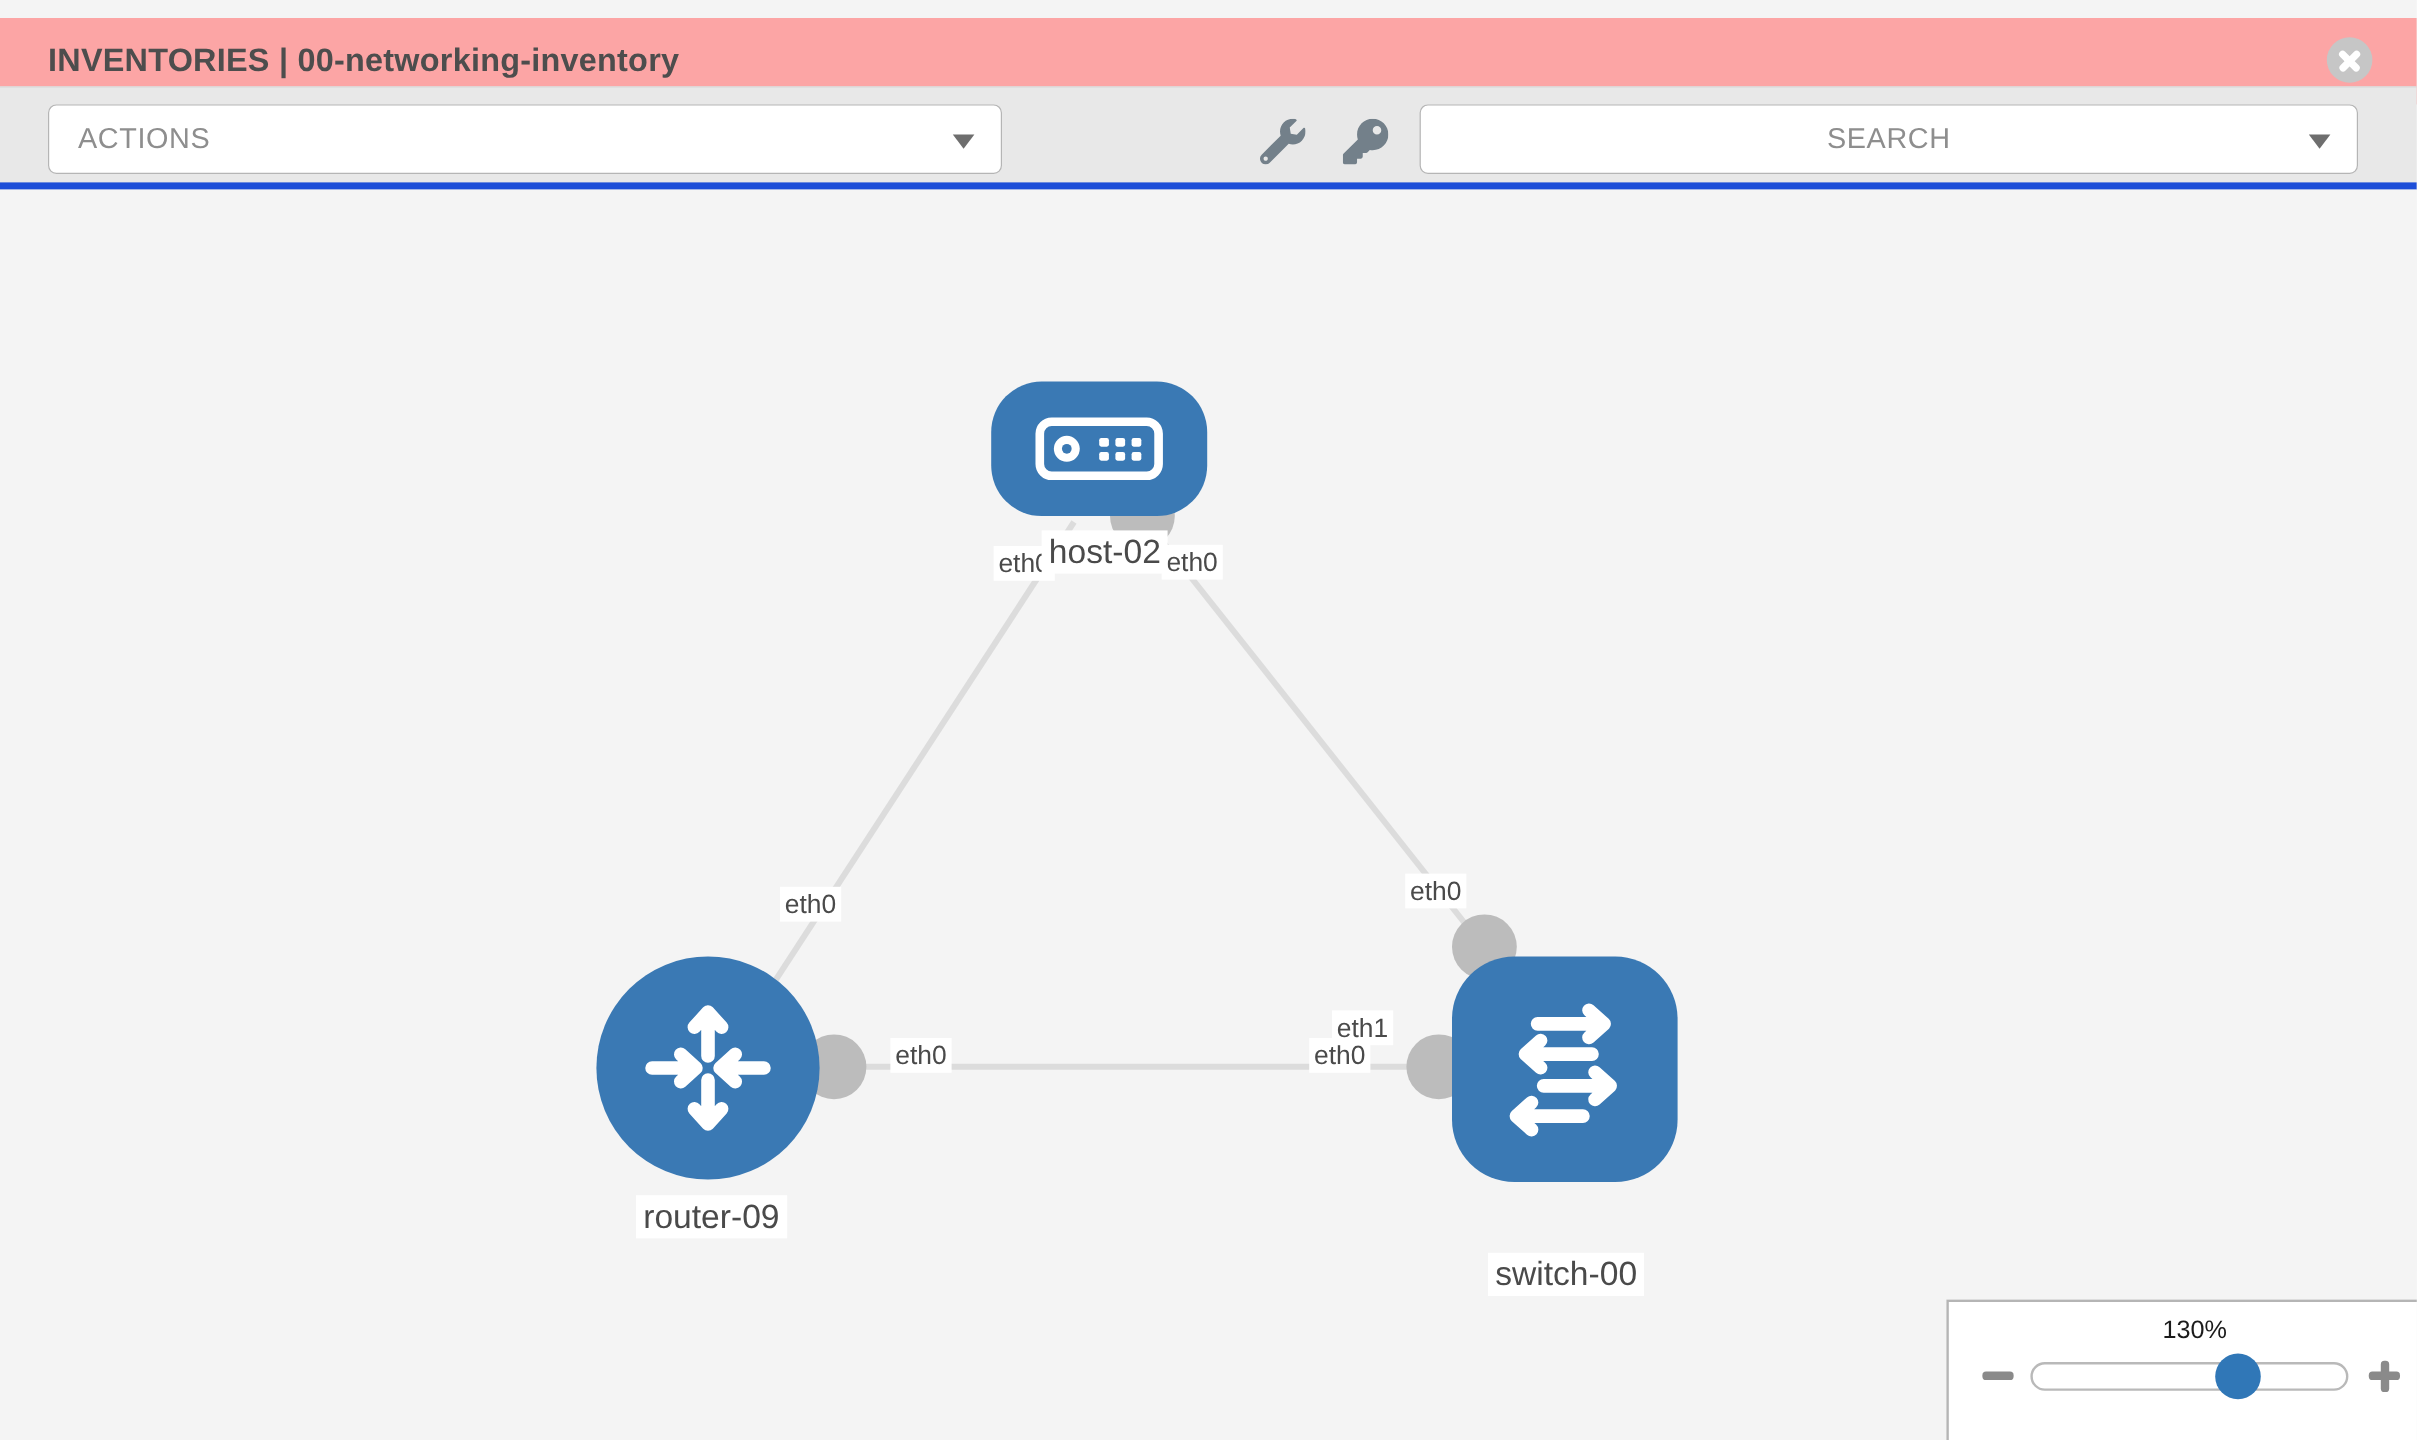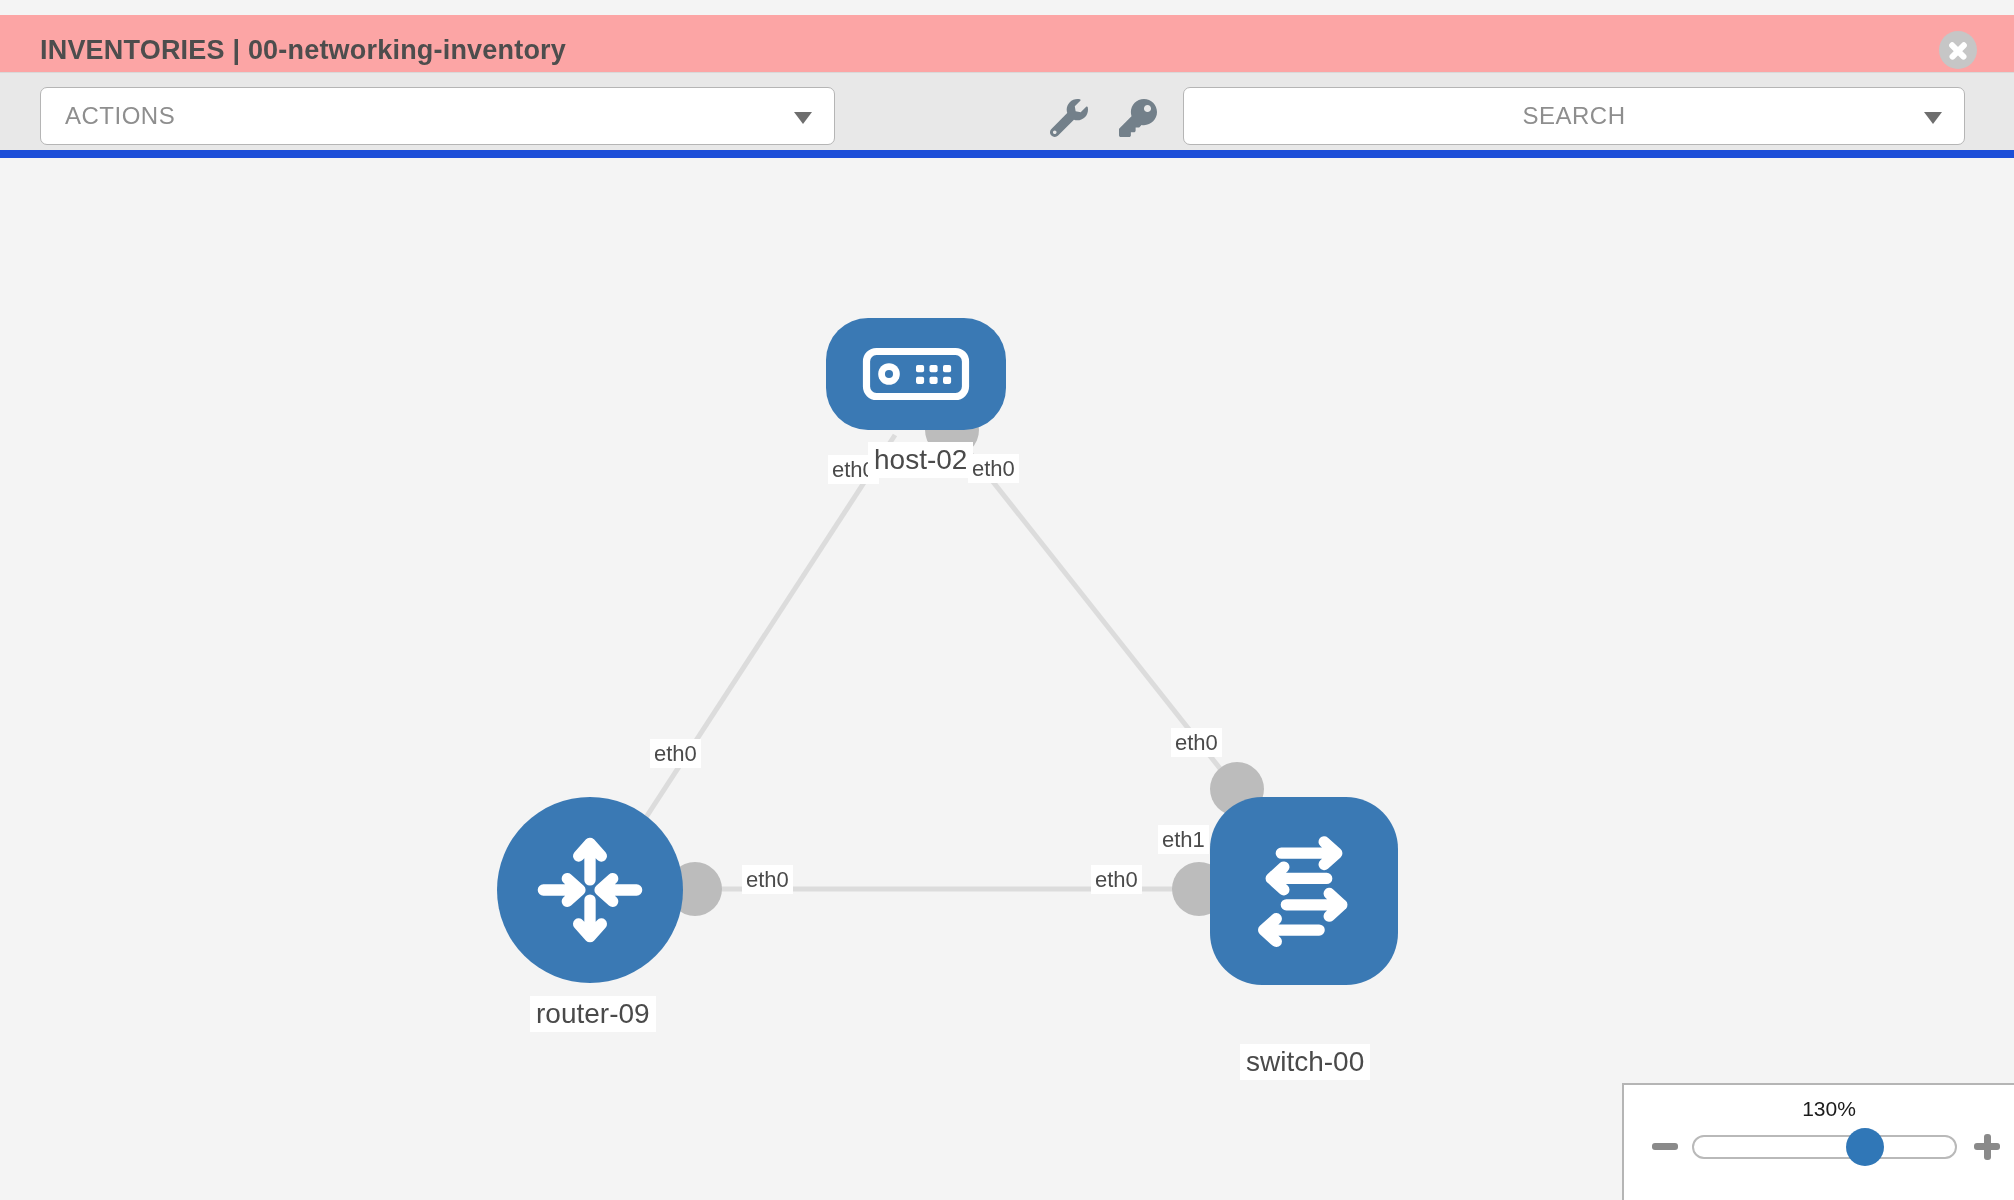--- a/index.html
+++ b/index.html
@@ -11,21 +11,21 @@
   .header { position:absolute; left:0; top:0; width:2014px; height:72px; background:#fca5a5;margin-top:15px; }
   .header-title { position:absolute; left:40px; top:20px; font-size:27px; font-weight:bold; color:#4d4d4d; letter-spacing:0.2px; }
   .close-btn { position:absolute; left:1939px; top:16px; width:38px; height:38px; border-radius:50%;
                background:#c6c6c6; cursor:pointer; }
   .close-btn .bar { position:absolute; left:8px; top:16.5px; width:22px; height:5.5px; background:#fff; border-radius:3px; }
   .close-btn .bar.a { transform:rotate(45deg); }
   .close-btn .bar.b { transform:rotate(-45deg); }
 
   
   .toolbar { position:absolute; left:0; top:72px; width:2014px; height:86px; background:#e8e8e8;
-             border-top:1px solid #d9d9d9; border-bottom:8px solid #1d4ed8; }
+             border-top:1px solid #d9d9d9; border-bottom:6px solid #1d4ed8; }
   .select-box { position:absolute; top:14px; height:58px; background:#fff; border:1px solid #b5b5b5;
                 border-radius:7px; display:flex; align-items:center; padding:0 24px; cursor:pointer; }
   .select-box .select-label { font-size:24px; color:#8e8e8e; letter-spacing:0.5px; }
   .caret { position:absolute; right:22px; top:24px; width:0; height:0;
            border-left:9px solid transparent; border-right:9px solid transparent; border-top:12px solid #6e6e6e; }
   .actions-box { left:40px; width:795px; }
   .search-box { left:1183px; width:782px;justify-content:center; }
   .tool-icon { position:absolute; top:26px; width:38px; height:38px; cursor:pointer; }
   .tool-icon svg { width:100%; height:100%; fill:#73808a; }
   .wrench { left:1050px; }
@@ -117,21 +117,21 @@
         <circle cx="1199" cy="731" r="27"></circle>
       </g>
     </svg>
 
     <div class="chip iface" style="left:828px; top:297px;">eth0</div>
     <div class="chip iface" style="left:968px; top:296px;">eth0</div>
     <div class="chip iface" style="left:650px; top:581px;">eth0</div>
     <div class="chip iface" style="left:1171px; top:570px;">eth0</div>
     <div class="chip iface" style="left:742px; top:707px;">eth0</div>
     <div class="chip iface back" style="left:1091px; top:707px;">eth0</div>
-    <div class="chip iface front" style="left:1110px; top:667px;margin-left:48px;">eth1</div>
+    <div class="chip iface front" style="left:1110px; top:684px;">eth1</div>
 
     <div class="node node-host">
       <svg viewBox="0 0 120 62">
         <rect x="5" y="6" width="110" height="50" rx="11" fill="none" stroke="#fff" stroke-width="8"></rect>
         <circle cx="30" cy="31" r="12" fill="#fff"></circle>
         <circle cx="30" cy="31" r="4.5" fill="#3a79b4"></circle>
         <g fill="#fff">
           <rect x="60" y="21" width="9" height="8" rx="2"></rect>
             <rect x="75" y="21" width="9" height="8" rx="2"></rect>
             <rect x="90" y="21" width="9" height="8" rx="2"></rect>

